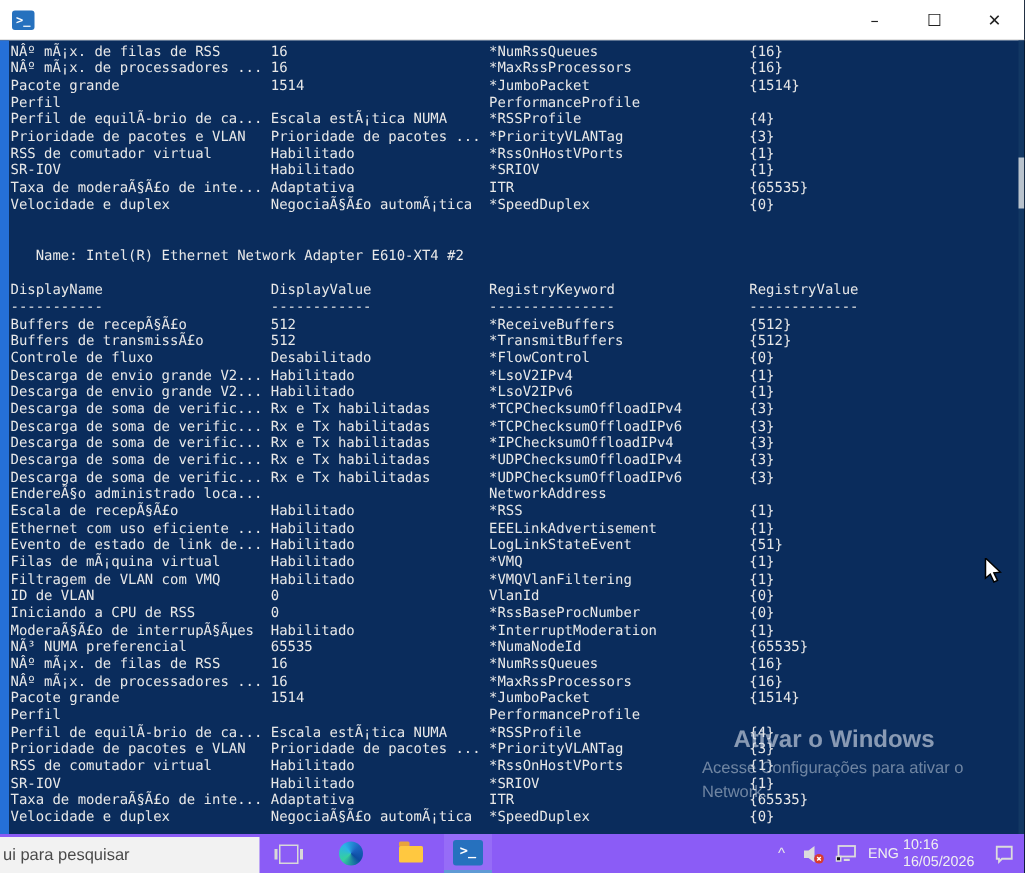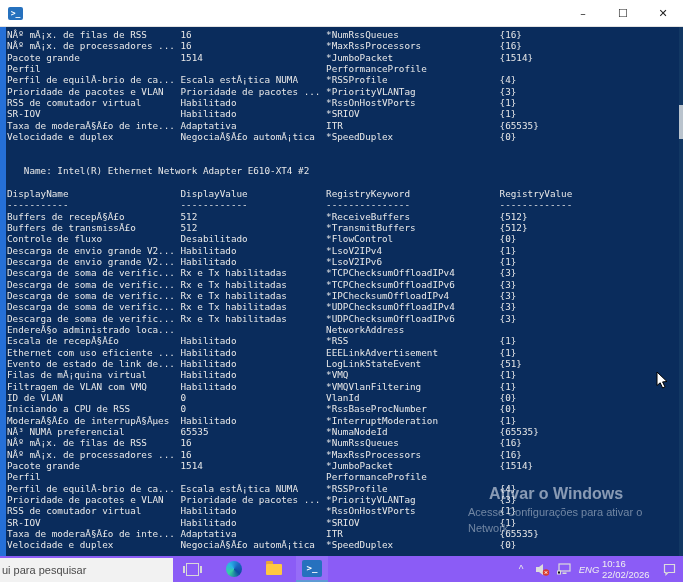--- a/index.html
+++ b/index.html
@@ -46,21 +46,21 @@
   .folder{width:16px;height:11px;background:#ffc840;border-radius:1px;position:relative;}
   .folder::before{content:"";position:absolute;left:0;top:-3px;width:7px;height:3px;background:#e8a33d;
                   border-radius:1px 1px 0 0;}
   .pshell{left:296px;width:32px;background:rgba(255,255,255,0.10);border-bottom:2px solid #5f9bd5;box-sizing:border-box;}
   .ps-sq{width:20px;height:17px;background:#2671be;border-radius:2px;color:#fff;
          font-family:"DejaVu Sans Mono",monospace;font-size:9px;font-weight:bold;
          display:flex;align-items:center;justify-content:center;}
   .tray-chevron{left:512px;width:18px;color:#e8e8e8;font-size:10px;}
   .tray-vol{left:532px;width:20px;}
   .tray-net{left:554px;width:20px;}
-  .tray-lang{left:576px;width:26px;color:#f0f0f0;font-size:9.5px;font-style:italic;}
+  .tray-lang{left:576px;width:26px;color:#f0f0f0;font-size:9.5px;}
   .clock{left:602px;width:50px;top:0;height:26px;position:absolute;display:block;text-align:left;
          color:#f0f0f0;font-size:9.5px;line-height:11px;padding-top:2px;box-sizing:border-box;overflow:hidden;}
   .action{left:656px;width:27px;}
 </style>
 </head>
 <body>
 
 <div class="screen">
 
   <div class="titlebar">
@@ -177,21 +177,21 @@
         <rect x="0.5" y="8" width="3" height="3" fill="#0f0f15" stroke="#dcdcdc" stroke-width="1"></rect>
       </svg>
     </div>
 
     <div class="tb-icon tray-lang">
       <span>ENG</span>
     </div>
 
     <div class="clock">
       <div>10:16</div>
-      <div>22/02/2026</div>
+      <div>16/05/2026</div>
     </div>
 
     <div class="tb-icon action">
       <svg width="13" height="13" viewBox="0 0 13 13">
         <path d="M1.5,1.5 h10 v8 h-6.5 l-2,2 v-2 h-1.5 z" fill="none" stroke="#dcdcdc" stroke-width="1.2"></path>
       </svg>
     </div>
   </div>
 
 </div>

